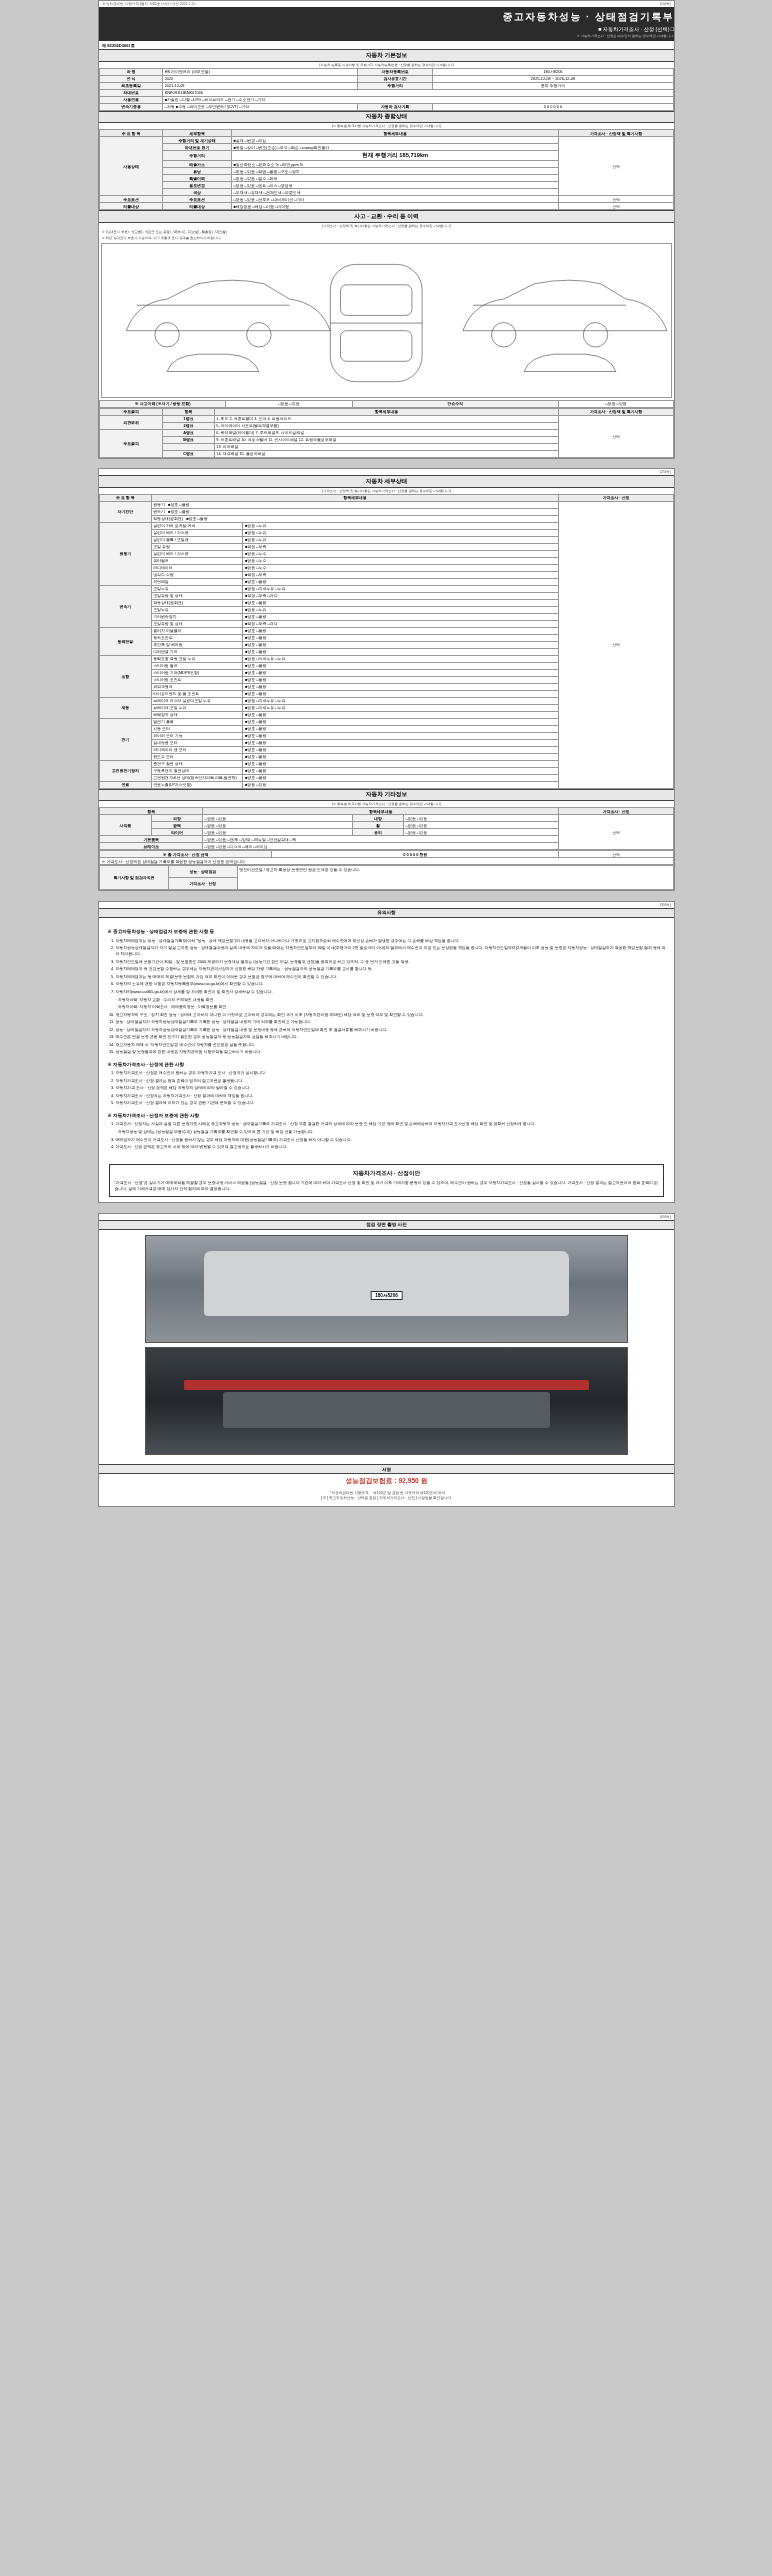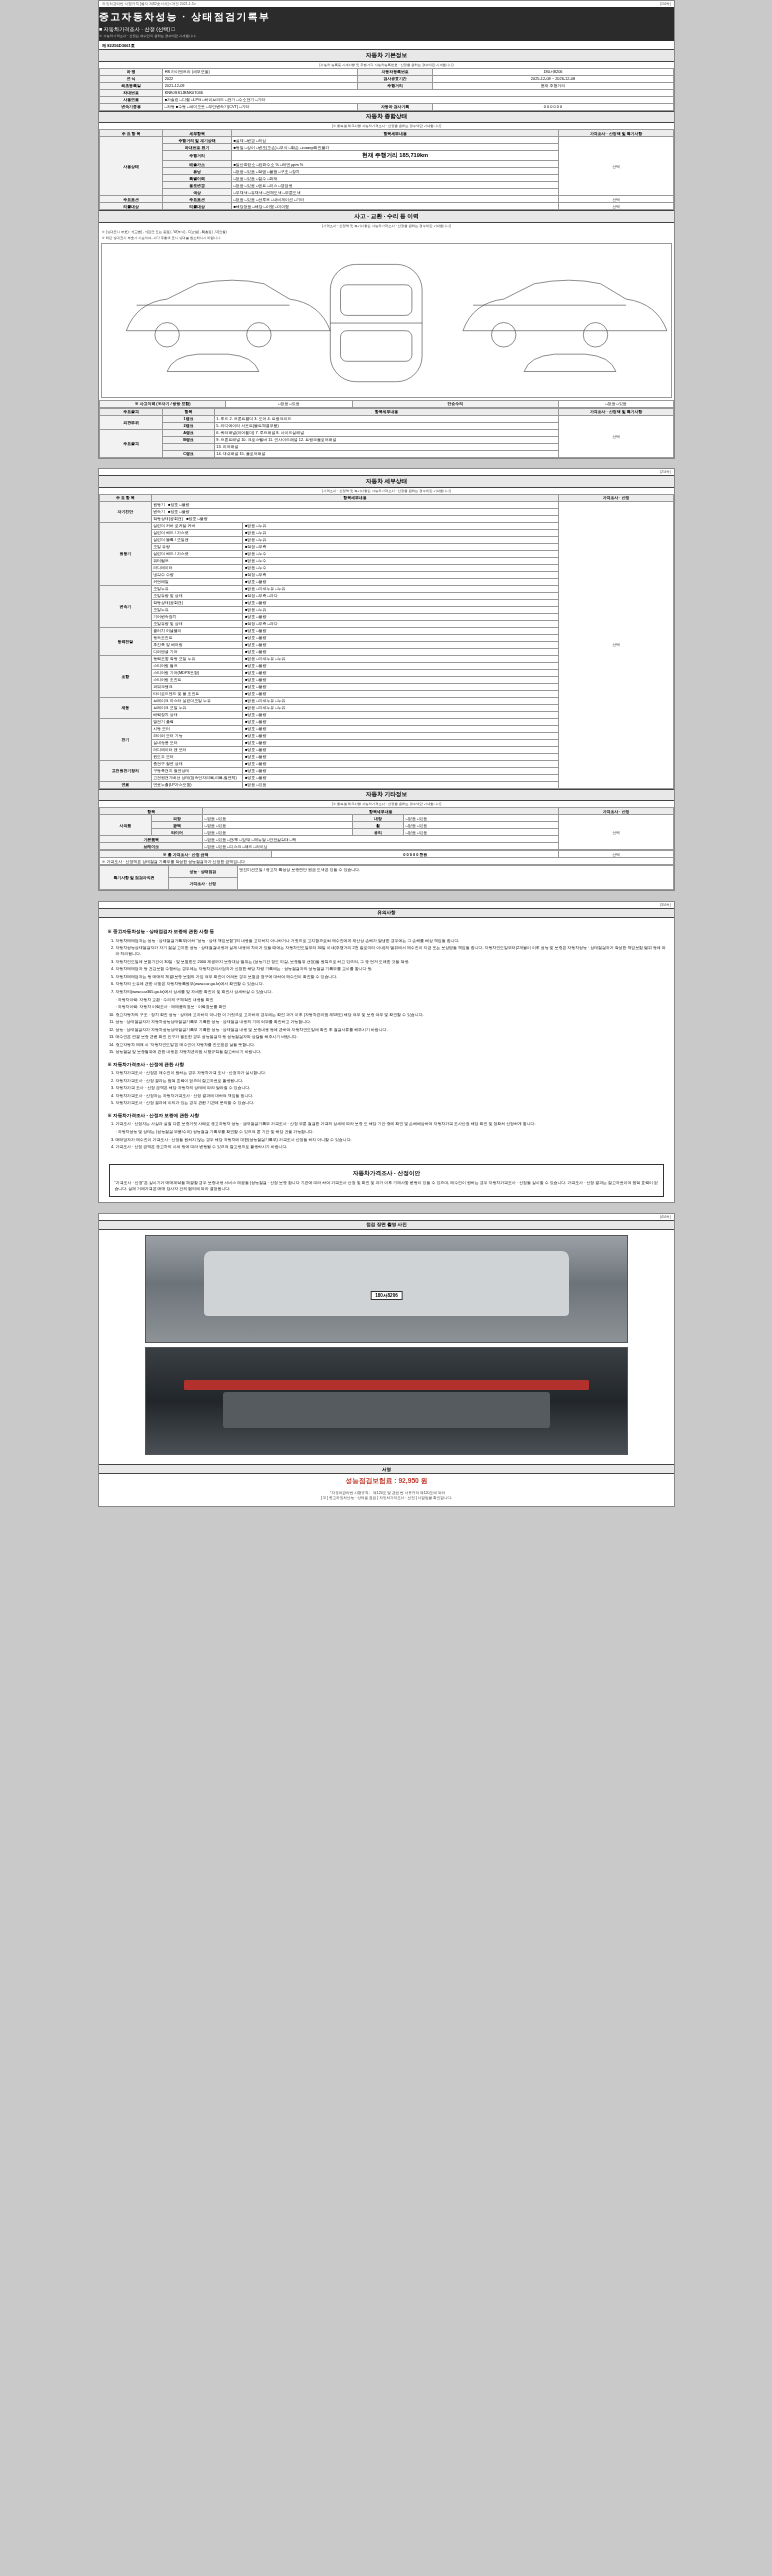--- a/index.html
+++ b/index.html
@@ -14,21 +14,21 @@
   .page {
     width:577px;
     margin:0 auto 9.3px auto;
     background:#fff;
     border:0.5px solid #888;
     padding:0;
     position:relative;
   }
   .page-top-note { font-size:3.6px; color:#555; padding:1px 3.1px; display:flex; justify-content:space-between; }
   .titlebar {
-    background:#2b2b2b; color:#fff; text-align:left; padding:3.6px 0 3.1px 0;
+    background:#2b2b2b; color:#fff; text-align:right; padding:3.6px 0 3.1px 0;
   }
   .titlebar .t1 { font-size:9.8px; font-weight:bold; letter-spacing:1.5px; }
   .titlebar .t2 { font-size:5.2px; margin-top:2.1px; }
   .titlebar .t3 { font-size:3.3px; margin-top:1.5px; color:#ccc; }
   .docnum { font-size:4.1px; font-weight:bold; padding:1.5px 3.1px; }
   .sect-head {
     background:#e8e8e8; border-top:0.5px solid #444; border-bottom:0.5px solid #444;
     text-align:center; font-weight:bold; font-size:5.7px; padding:1.5px 0 1px 0;
   }
   .sect-sub { text-align:center; font-size:3.3px; color:#333; padding:1px 0; }

